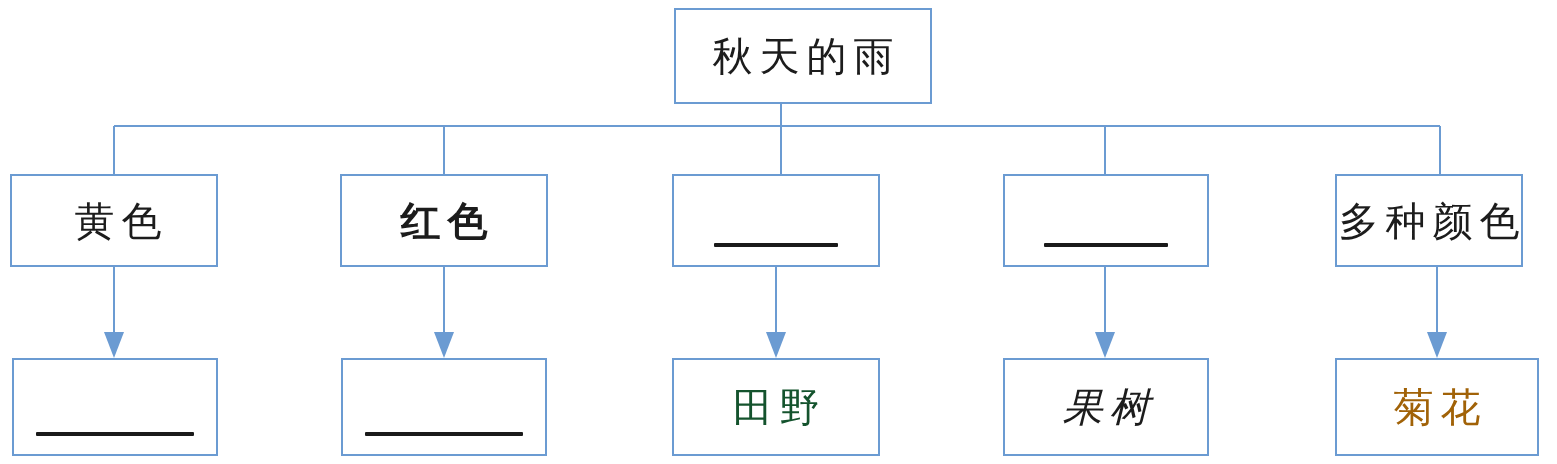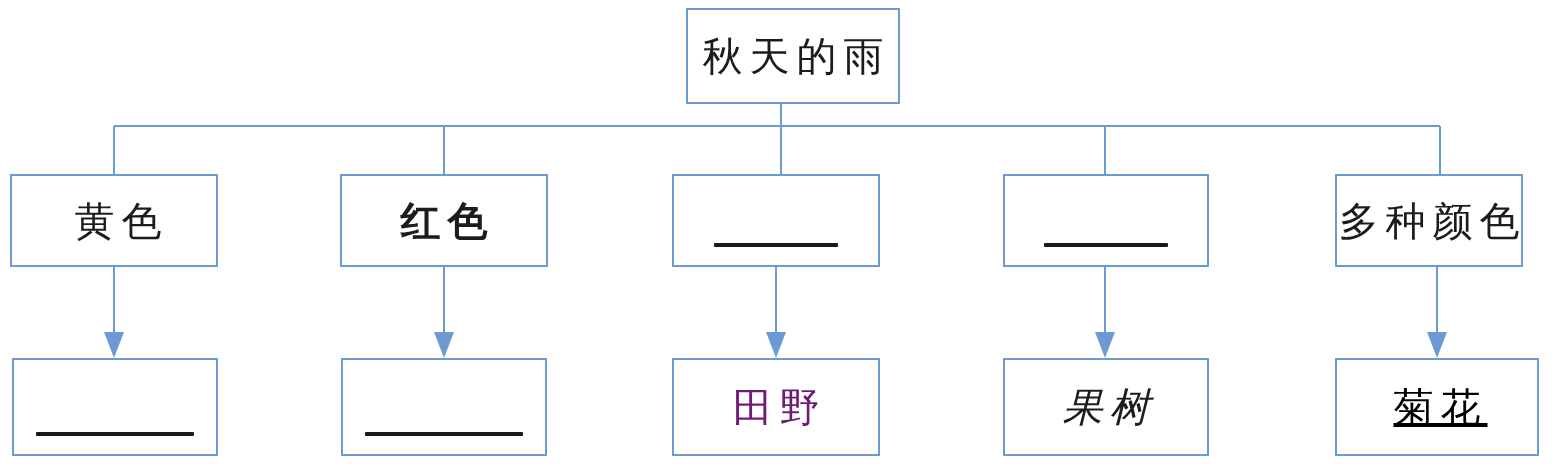--- a/index.html
+++ b/index.html
@@ -72,21 +72,21 @@
       <line x1="444" y1="267" x2="444" y2="335" stroke="#6b9bd2" stroke-width="2"></line>
       <polygon points="434,332 454,332 444,358" fill="#6b9bd2"></polygon>
       <line x1="776" y1="267" x2="776" y2="335" stroke="#6b9bd2" stroke-width="2"></line>
       <polygon points="766,332 786,332 776,358" fill="#6b9bd2"></polygon>
       <line x1="1105" y1="267" x2="1105" y2="335" stroke="#6b9bd2" stroke-width="2"></line>
       <polygon points="1095,332 1115,332 1105,358" fill="#6b9bd2"></polygon>
       <line x1="1437" y1="267" x2="1437" y2="335" stroke="#6b9bd2" stroke-width="2"></line>
       <polygon points="1427,332 1447,332 1437,358" fill="#6b9bd2"></polygon>
     </svg>
 
-  <div class="node" id="root-node" style="left: 674px; top: 8px; width: 214px; height: 96px; border-color: rgb(107, 155, 210); margin-left: 12px;">
+  <div class="node" id="root-node" style="left: 674px; top: 8px; width: 258px; height: 96px; border-color: rgb(107, 155, 210);">
     <span class="node-label">秋天的雨</span>
   </div>
 
   <div id="level2-layer">
       <div class="node" style="left: 10px; top: 174px; width: 208px; height: 93px; border-color: rgb(107, 155, 210);">
         <span class="node-label" style="color: rgb(28, 28, 28); margin-left: 8px;">黄色</span>
       </div>
       <div class="node" style="left: 340px; top: 174px; width: 208px; height: 93px; border-color: rgb(107, 155, 210);">
         <span class="node-label" style="color: rgb(28, 28, 28); font-weight: bold;">红色</span>
       </div>
@@ -101,23 +101,23 @@
       </div>
     </div>
   <div id="level3-layer">
       <div class="node blank" style="left: 12px; top: 358px; width: 206px; height: 98px; border-color: rgb(107, 155, 210);">
         <span class="blank-rule" style="width: 158px; background: rgb(26, 26, 26);"></span>
       </div>
       <div class="node blank" style="left: 341px; top: 358px; width: 206px; height: 98px; border-color: rgb(107, 155, 210);">
         <span class="blank-rule" style="width: 158px; background: rgb(26, 26, 26);"></span>
       </div>
       <div class="node" style="left: 672px; top: 358px; width: 208px; height: 98px; border-color: rgb(107, 155, 210);">
-        <span class="node-label" style="color: #701a75;">田野</span>
+        <span class="node-label" style="color: #14532d;">田野</span>
       </div>
       <div class="node" style="left: 1003px; top: 358px; width: 206px; height: 98px; border-color: rgb(107, 155, 210);">
         <span class="node-label" style="color: rgb(28, 28, 28); font-style: italic;">果树</span>
       </div>
       <div class="node" style="left: 1335px; top: 358px; width: 204px; height: 98px; border-color: rgb(107, 155, 210);">
-        <span class="node-label" style="color: #000000; text-decoration: underline;">菊花</span>
+        <span class="node-label" style="color: #a16207;">菊花</span>
       </div>
     </div>
 
 </div>
 
 </body></html>

